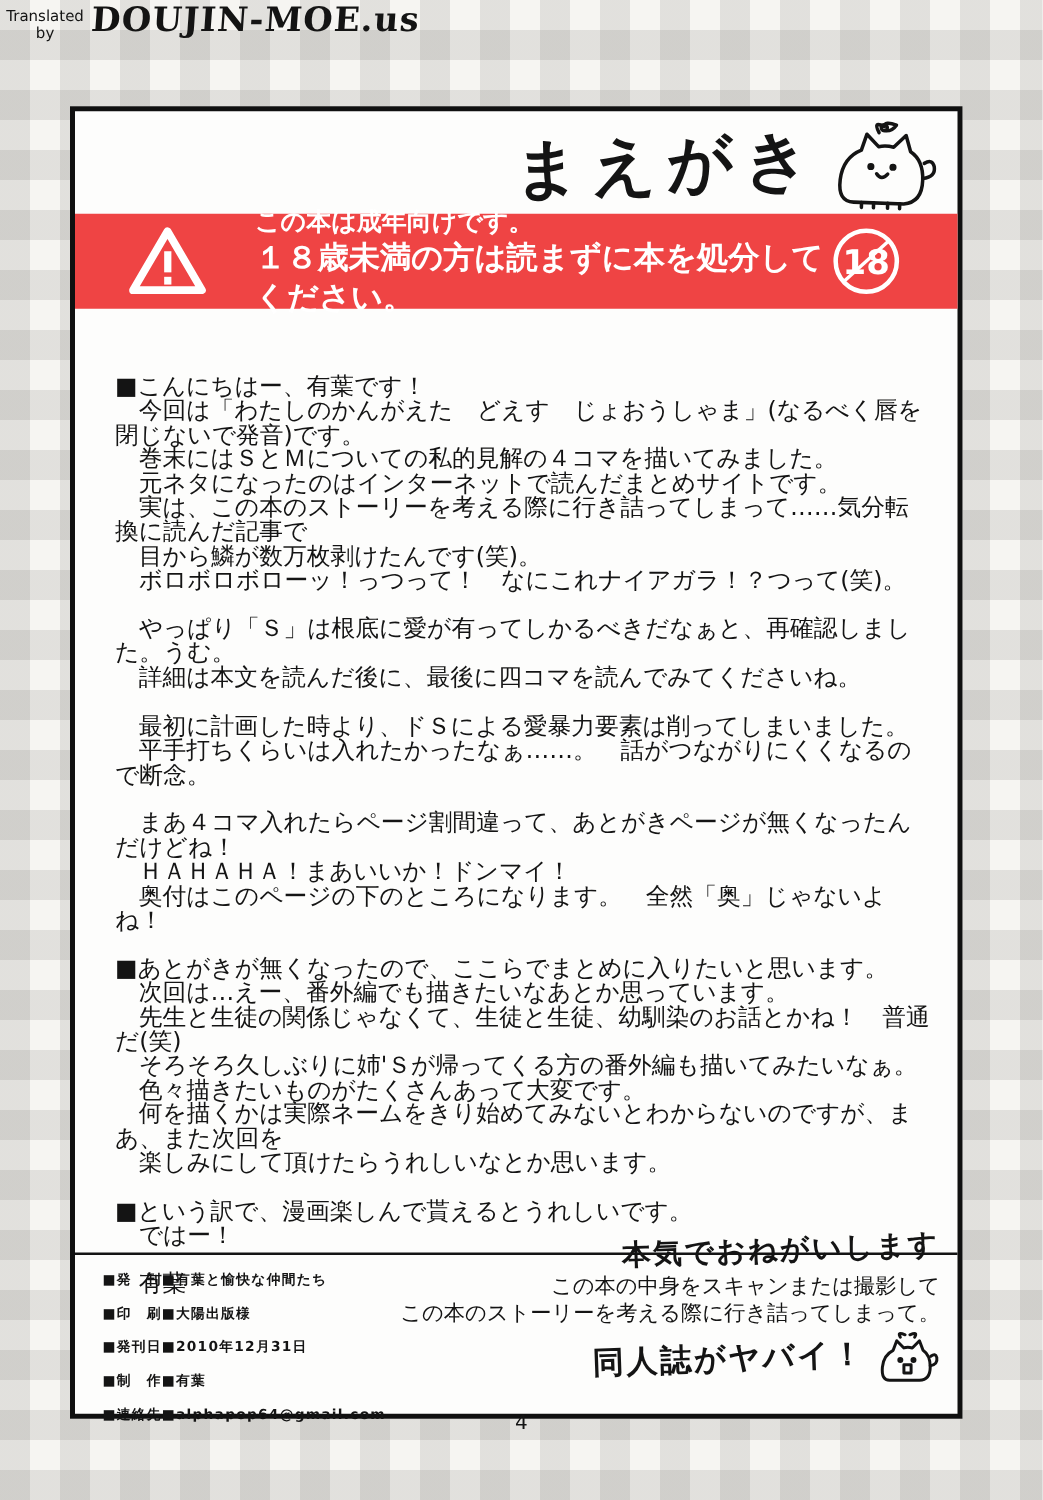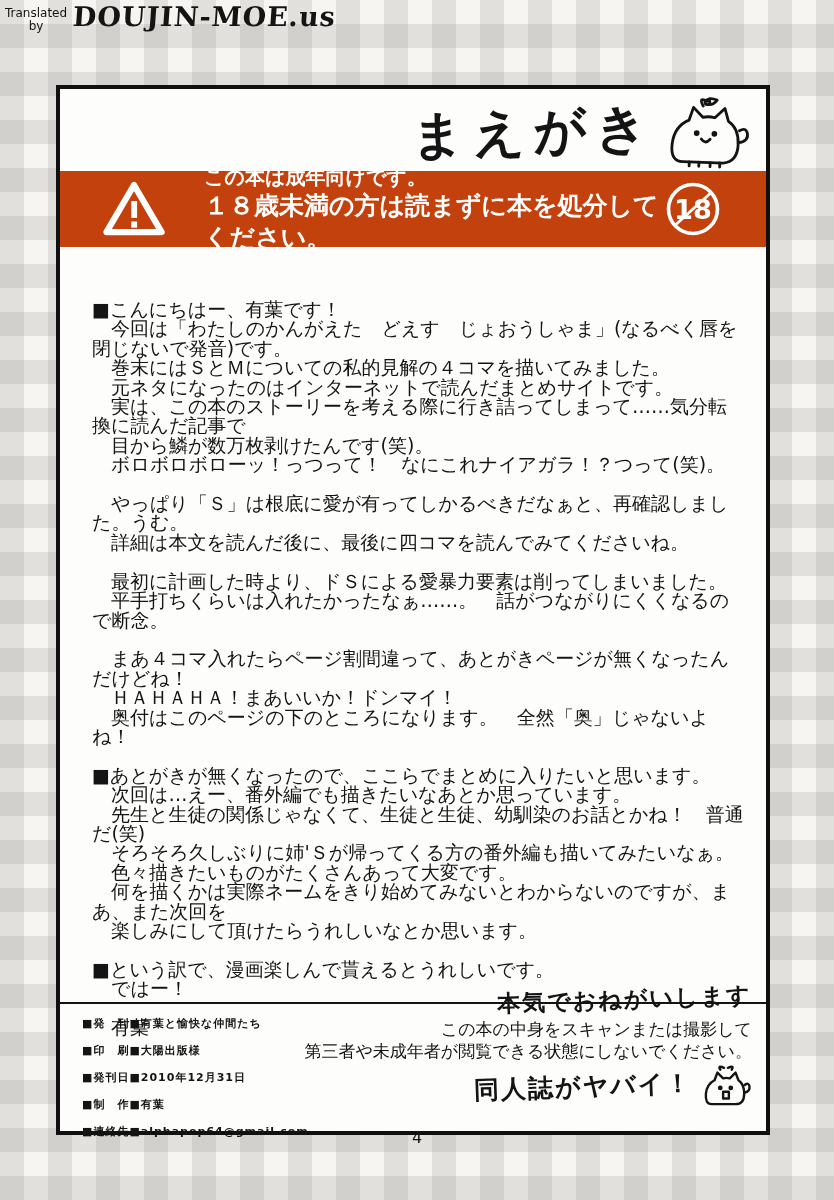--- a/index.html
+++ b/index.html
@@ -18,21 +18,21 @@
         letter-spacing:1px;transform:skewX(-4deg);margin-left:6px;}
   
   .page{position:absolute;left:56px;top:85px;width:706px;height:1042px;
         background:#fdfdfc;border:4px solid #101010;}
   .title-row{position:absolute;top:4px;left:0;right:10px;height:78px;
              display:flex;justify-content:flex-end;align-items:center;}
   .page-title{font-size:52px;font-weight:900;letter-spacing:8px;transform:rotate(-2deg);
               font-family:"DejaVu Sans",sans-serif;}
   .cat-main{margin-left:10px;margin-right:6px;transform:rotate(2deg);}
   
-  .banner{position:absolute;top:82px;left:0;width:100%;height:76px;background:#c2410c;
+  .banner{position:absolute;top:82px;left:0;width:100%;height:76px;background:#ef4444;
           display:flex;align-items:center;}
   .tri{margin-left:42px;flex:0 0 auto;}
   .banner-text{margin-left:38px;color:#ffffff;font-weight:bold;line-height:1.3;}
   .banner-line1{font-size:20px;}
   .banner-line2{font-size:25px;}
   .age{margin-left:auto;margin-right:44px;flex:0 0 auto;}
   
   .body-text{position:absolute;top:211px;left:32px;right:22px;
              font-size:19px;line-height:19.4px;white-space:pre-wrap;}
   
@@ -128,21 +128,21 @@
       <div class="colophon-row">■発　刊■有葉と愉快な仲間たち</div>
       <div class="colophon-row">■印　刷■大陽出版様</div>
       <div class="colophon-row">■発刊日■2010年12月31日</div>
       <div class="colophon-row">■制　作■有葉</div>
       <div class="colophon-row">■連絡先■alphapop64@gmail.com</div>
     </div>
 
     <div class="notice">
       <div class="notice-heading">本気でおねがいします</div>
       <div class="notice-line">この本の中身をスキャンまたは撮影して</div>
-      <div class="notice-line">第三者や未成年者が閲覧できる状態にしないでください。</div>
+      <div class="notice-line">この本のストーリーを考える際に行き詰ってしまって。</div>
       <div class="notice-yabai">
         <span class="yabai-text">同人誌がヤバイ！</span>
         <svg class="cat-small" width="52" height="44" viewBox="0 0 104 92" fill="none" stroke="#141414" stroke-width="5" stroke-linecap="round" stroke-linejoin="round">
           <path d="M22 84 Q8 84 10 62 Q12 42 28 34 L34 18 L46 30 Q52 28 60 30 L72 18 L78 34 Q90 42 90 62 Q90 84 72 84 Z"></path>
           <path d="M40 12 Q34 2 48 8 M64 12 Q70 2 56 8"></path>
           <circle cx="40" cy="50" r="2.5" fill="#141414"></circle>
           <circle cx="62" cy="50" r="2.5" fill="#141414"></circle>
           <rect x="46" y="58" width="12" height="14"></rect>
           <path d="M90 60 Q103 58 101 46 Q99 38 91 44"></path>
         </svg>

